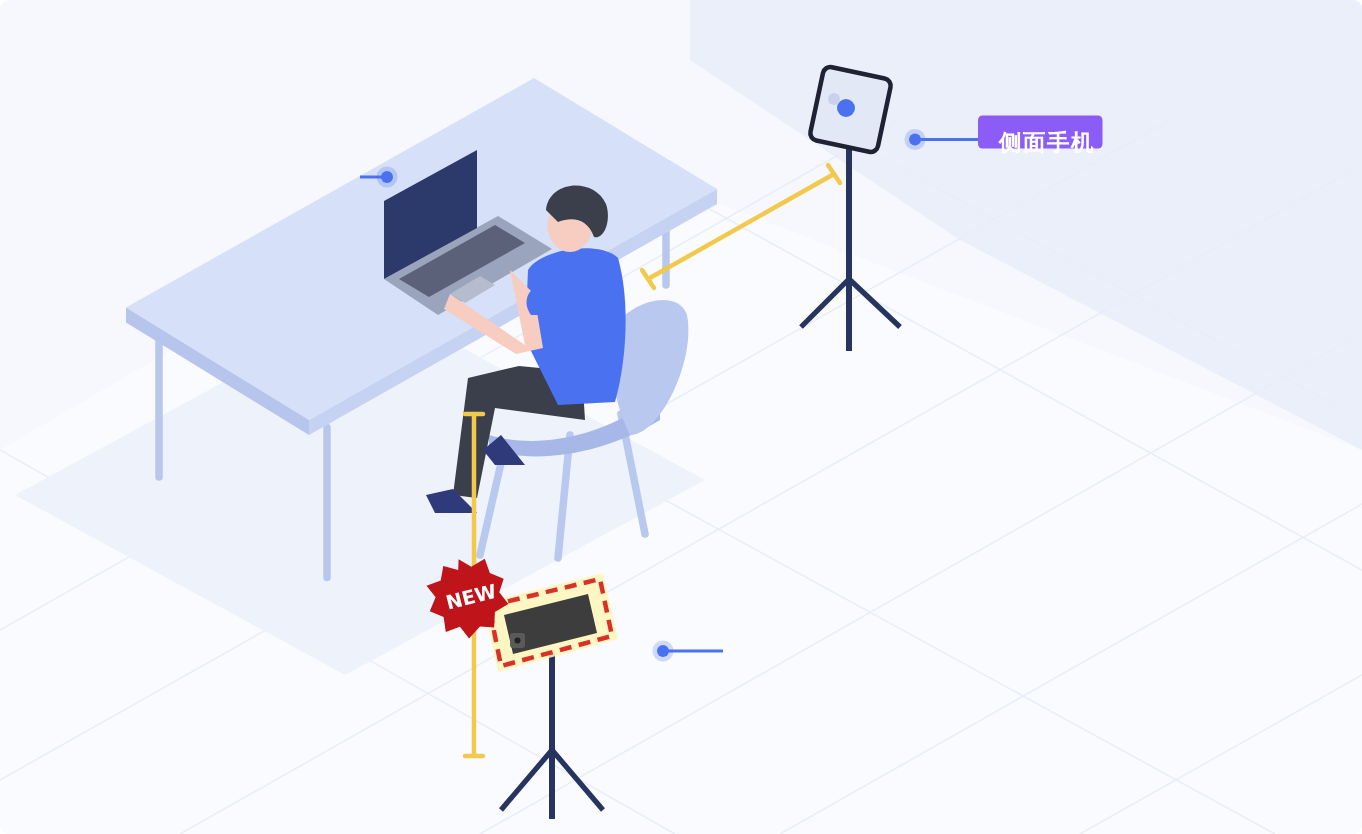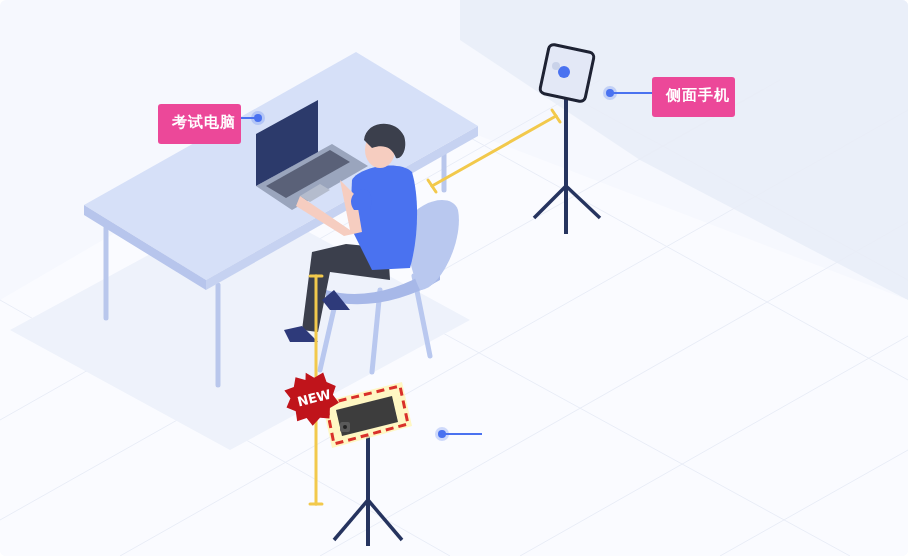--- a/index.html
+++ b/index.html
@@ -1,19 +1,19 @@
 <!DOCTYPE html>
 <html><head>
 <meta charset="utf-8">
 <style>
   html, body { margin: 0; padding: 0; }
   body { width: 908px; height: 556px; overflow: hidden; background: #ffffff; font-family: "DejaVu Sans", "Liberation Sans", sans-serif; }
   .stage { position: relative; width: 908px; height: 556px; overflow: hidden; border-radius: 6px; background: #f6f8fe; }
   .scene { position: absolute; left: 0; top: 0; width: 908px; height: 556px; }
-  .label { position: absolute; height: 40px; line-height: 36px; padding: 0 14px; background: #ec4899; color: #ffffff; font-size: 15px; font-weight: bold; border-radius: 3px; letter-spacing: 1px; white-space: nowrap; }
+  .label { position: absolute; height: 22px; line-height: 36px; padding: 0 14px; background: #8b5cf6; color: #ffffff; font-size: 15px; font-weight: bold; border-radius: 3px; letter-spacing: 1px; white-space: nowrap; }
   .label.pc { left: 158px; top: 104px; width: 55px; }
   .label.side { left: 652px; top: 77px; width: 55px; }
   .label.back { left: 482px; top: 416px; width: 55px; }
   .new-text { font-family: "DejaVu Sans", sans-serif; font-size: 13px; font-weight: bold; fill: #ffffff; }
 </style>
 </head>
 <body>
 
 <div class="stage">
   <svg class="scene" viewBox="0 0 908 556" xmlns="http://www.w3.org/2000/svg">
@@ -114,15 +114,14 @@
       <circle cx="258" cy="118" r="7" fill="#4a72f0" opacity="0.25"></circle>
       <line x1="610" y1="93" x2="652" y2="93" stroke="#4a72f0" stroke-width="2"></line>
       <circle cx="610" cy="93" r="4" fill="#4a72f0"></circle>
       <circle cx="610" cy="93" r="7" fill="#4a72f0" opacity="0.25"></circle>
       <line x1="442" y1="434" x2="482" y2="434" stroke="#4a72f0" stroke-width="2"></line>
       <circle cx="442" cy="434" r="4" fill="#4a72f0"></circle>
       <circle cx="442" cy="434" r="7" fill="#4a72f0" opacity="0.25"></circle>
     </g>
   </svg>
 
-  <div class="label pc">考试电脑</div>
   <div class="label side">侧面手机</div>
 </div>
 
 </body></html>

